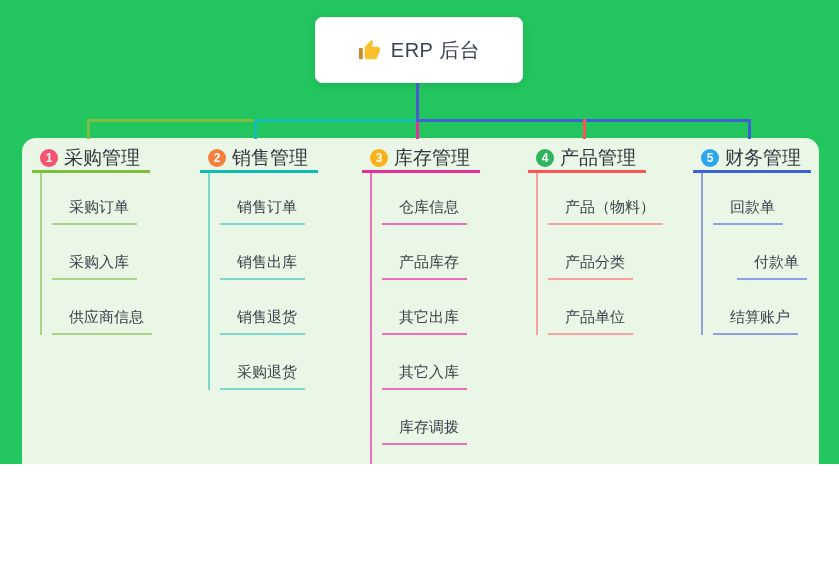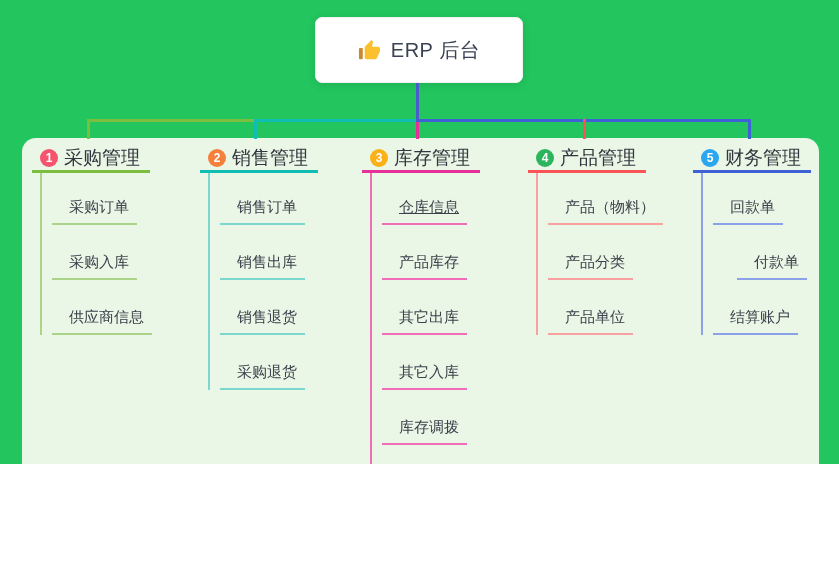--- a/index.html
+++ b/index.html
@@ -157,21 +157,21 @@
           </li>
           <li class="b-child">
             <div class="b-item" style="border-bottom-color: rgb(124, 216, 206);">采购退货</div>
           </li>
         </ul></div>
       <div class="branch" style="left: 362px;"><div class="b-header" style="border-bottom-color: rgb(229, 48, 154);">
           <span class="b-badge" style="background: rgb(251, 177, 23);">3</span>
           <span class="b-title">库存管理</span>
         </div><ul class="b-children" style="border-left-color: rgb(240, 110, 183); list-style: none;">
           <li class="b-child">
-            <div class="b-item" style="border-bottom-color: rgb(240, 110, 183); text-decoration: underline;">仓库信息</div>
+            <div class="b-item" style="border-bottom-color: rgb(240, 110, 183);">仓库信息</div>
           </li>
           <li class="b-child">
             <div class="b-item" style="border-bottom-color: rgb(240, 110, 183);">产品库存</div>
           </li>
           <li class="b-child">
             <div class="b-item" style="border-bottom-color: rgb(240, 110, 183);">其它出库</div>
           </li>
           <li class="b-child">
             <div class="b-item" style="border-bottom-color: rgb(240, 110, 183);">其它入库</div>
           </li>

